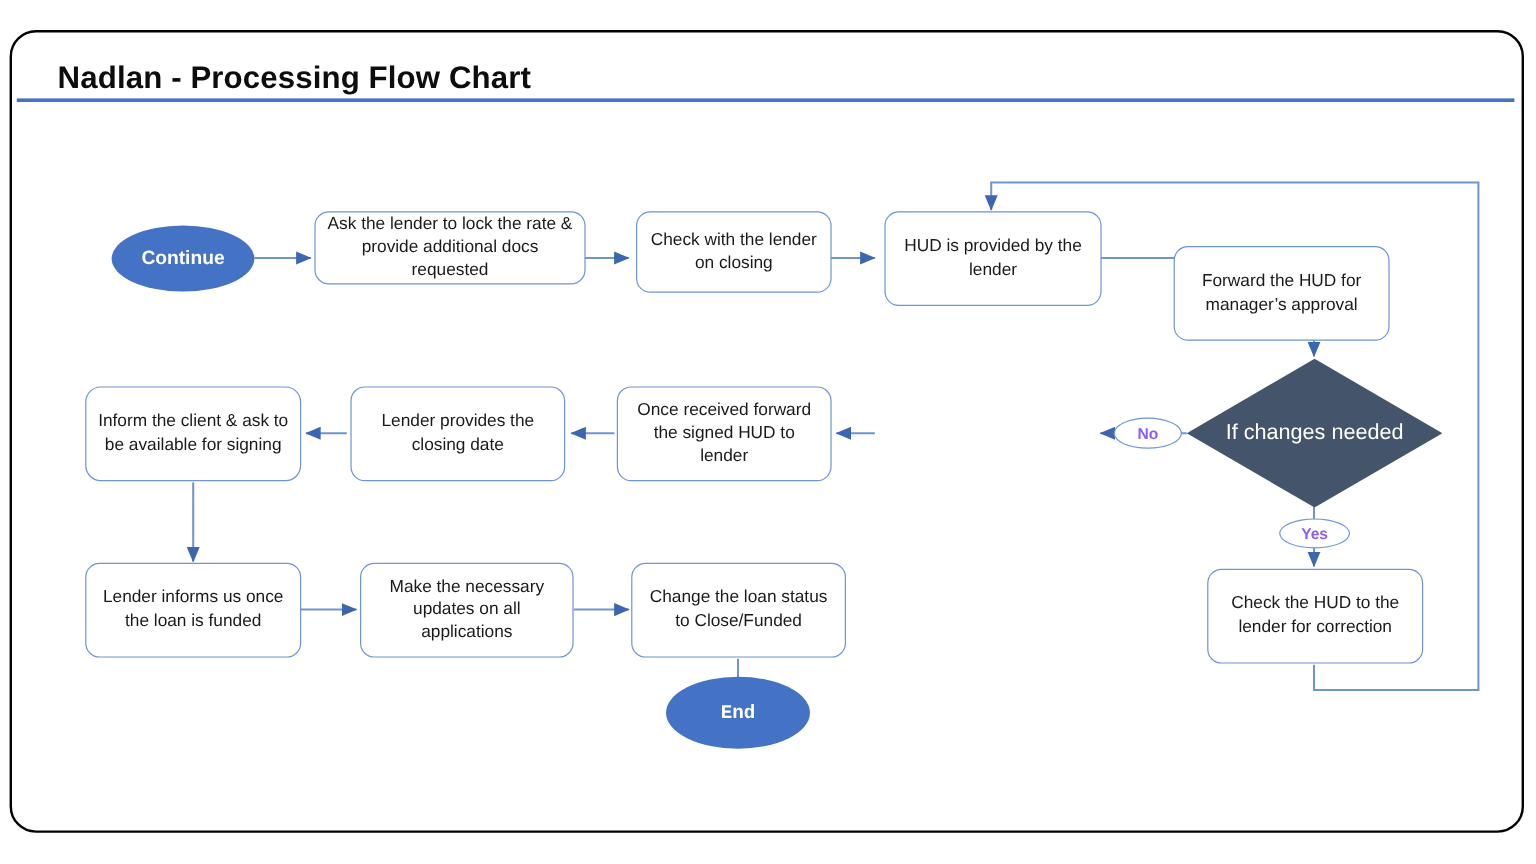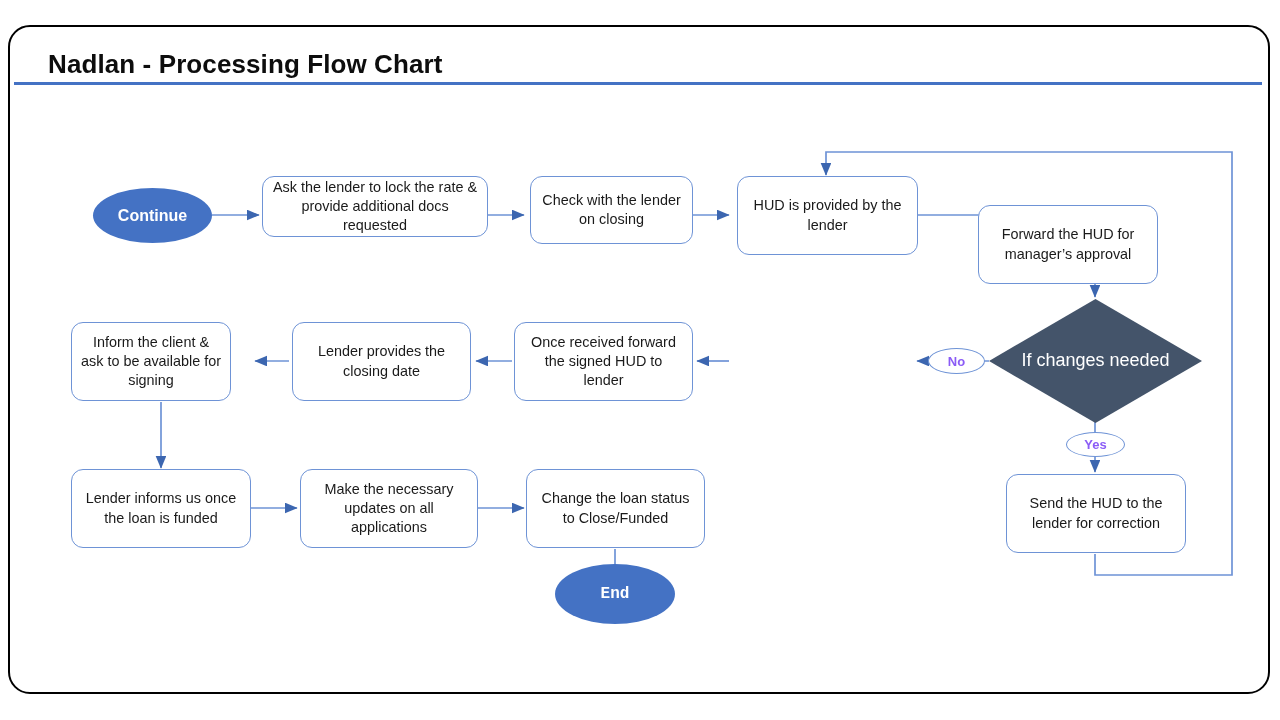--- a/index.html
+++ b/index.html
@@ -203,33 +203,33 @@
 
   <div class="branch-label" style="left:928px; top:348px; width:57px; height:26px;">
     <span>No</span>
   </div>
 
   <div class="branch-label" style="left:1066px; top:432px; width:59px; height:25px;">
     <span>Yes</span>
   </div>
 
   <div class="node proc" style="left:1006px; top:474px; width:180px; height:79px;">
-    <span>Send the HUD to the lender for correction</span>
+    <span>Check the HUD to the lender for correction</span>
   </div>
 
 
   <div class="node proc" style="left:514px; top:322px; width:179px; height:79px;">
     <span>Once received forward the signed HUD to lender</span>
   </div>
 
   <div class="node proc" style="left:292px; top:322px; width:179px; height:79px;">
     <span>Lender provides the closing date</span>
   </div>
 
-  <div class="node proc" style="left:71px; top:322px; width:160px; height:79px;">
+  <div class="node proc" style="left:71px; top:322px; width:180px; height:79px;border-radius:13px;">
     <span>Inform the client &amp; ask to be available for signing</span>
   </div>
 
   <div class="node proc" style="left:71px; top:469px; width:180px; height:79px;">
     <span>Lender informs us once the loan is funded</span>
   </div>
 
   <div class="node proc" style="left:300px; top:469px; width:178px; height:79px;">
     <span>Make the necessary updates on all applications</span>
   </div>

